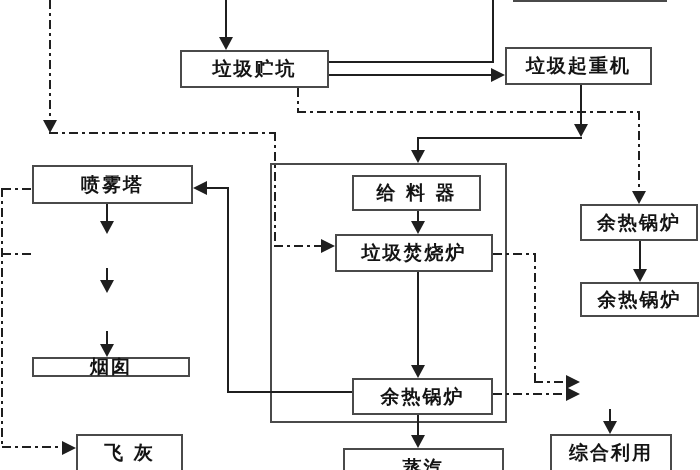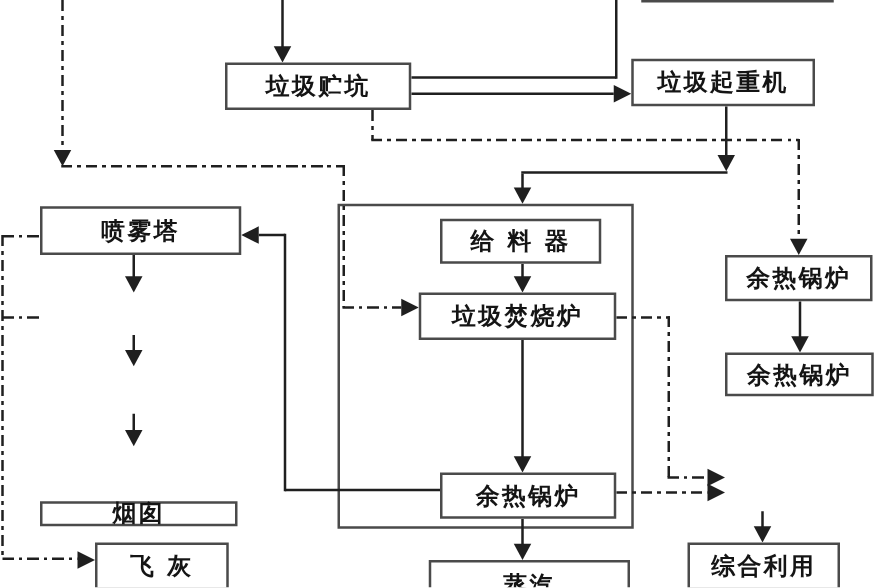--- a/index.html
+++ b/index.html
@@ -134,21 +134,21 @@
   <div class="node" style="left:335px; top:234px; width:158px; height:38px;">垃圾焚烧炉</div>
 
   <div class="node" style="left:352px; top:378px; width:141px; height:37px;text-align:center;">余热锅炉</div>
 
   <div class="node" style="left:343px; top:448px; width:161px; height:40px;">蒸汽</div>
 
   <div class="node" style="left:32px; top:165px; width:161px; height:39px;">喷雾塔</div>
 
 
 
-  <div class="node" style="left:32px; top:357px; width:158px; height:20px;margin-top:44px;">烟囱</div>
+  <div class="node" style="left:32px; top:357px; width:158px; height:20px;">烟囱</div>
 
   <div class="node" style="left:76px; top:434px; width:107px; height:38px;">飞 灰</div>
 
   <div class="node" style="left:580px; top:204px; width:118px; height:37px;">余热锅炉</div>
 
   <div class="node" style="left:580px; top:282px; width:119px; height:35px;">余热锅炉</div>
 
 
   <div class="node" style="left:550px; top:434px; width:122px; height:38px;">综合利用</div>
 

